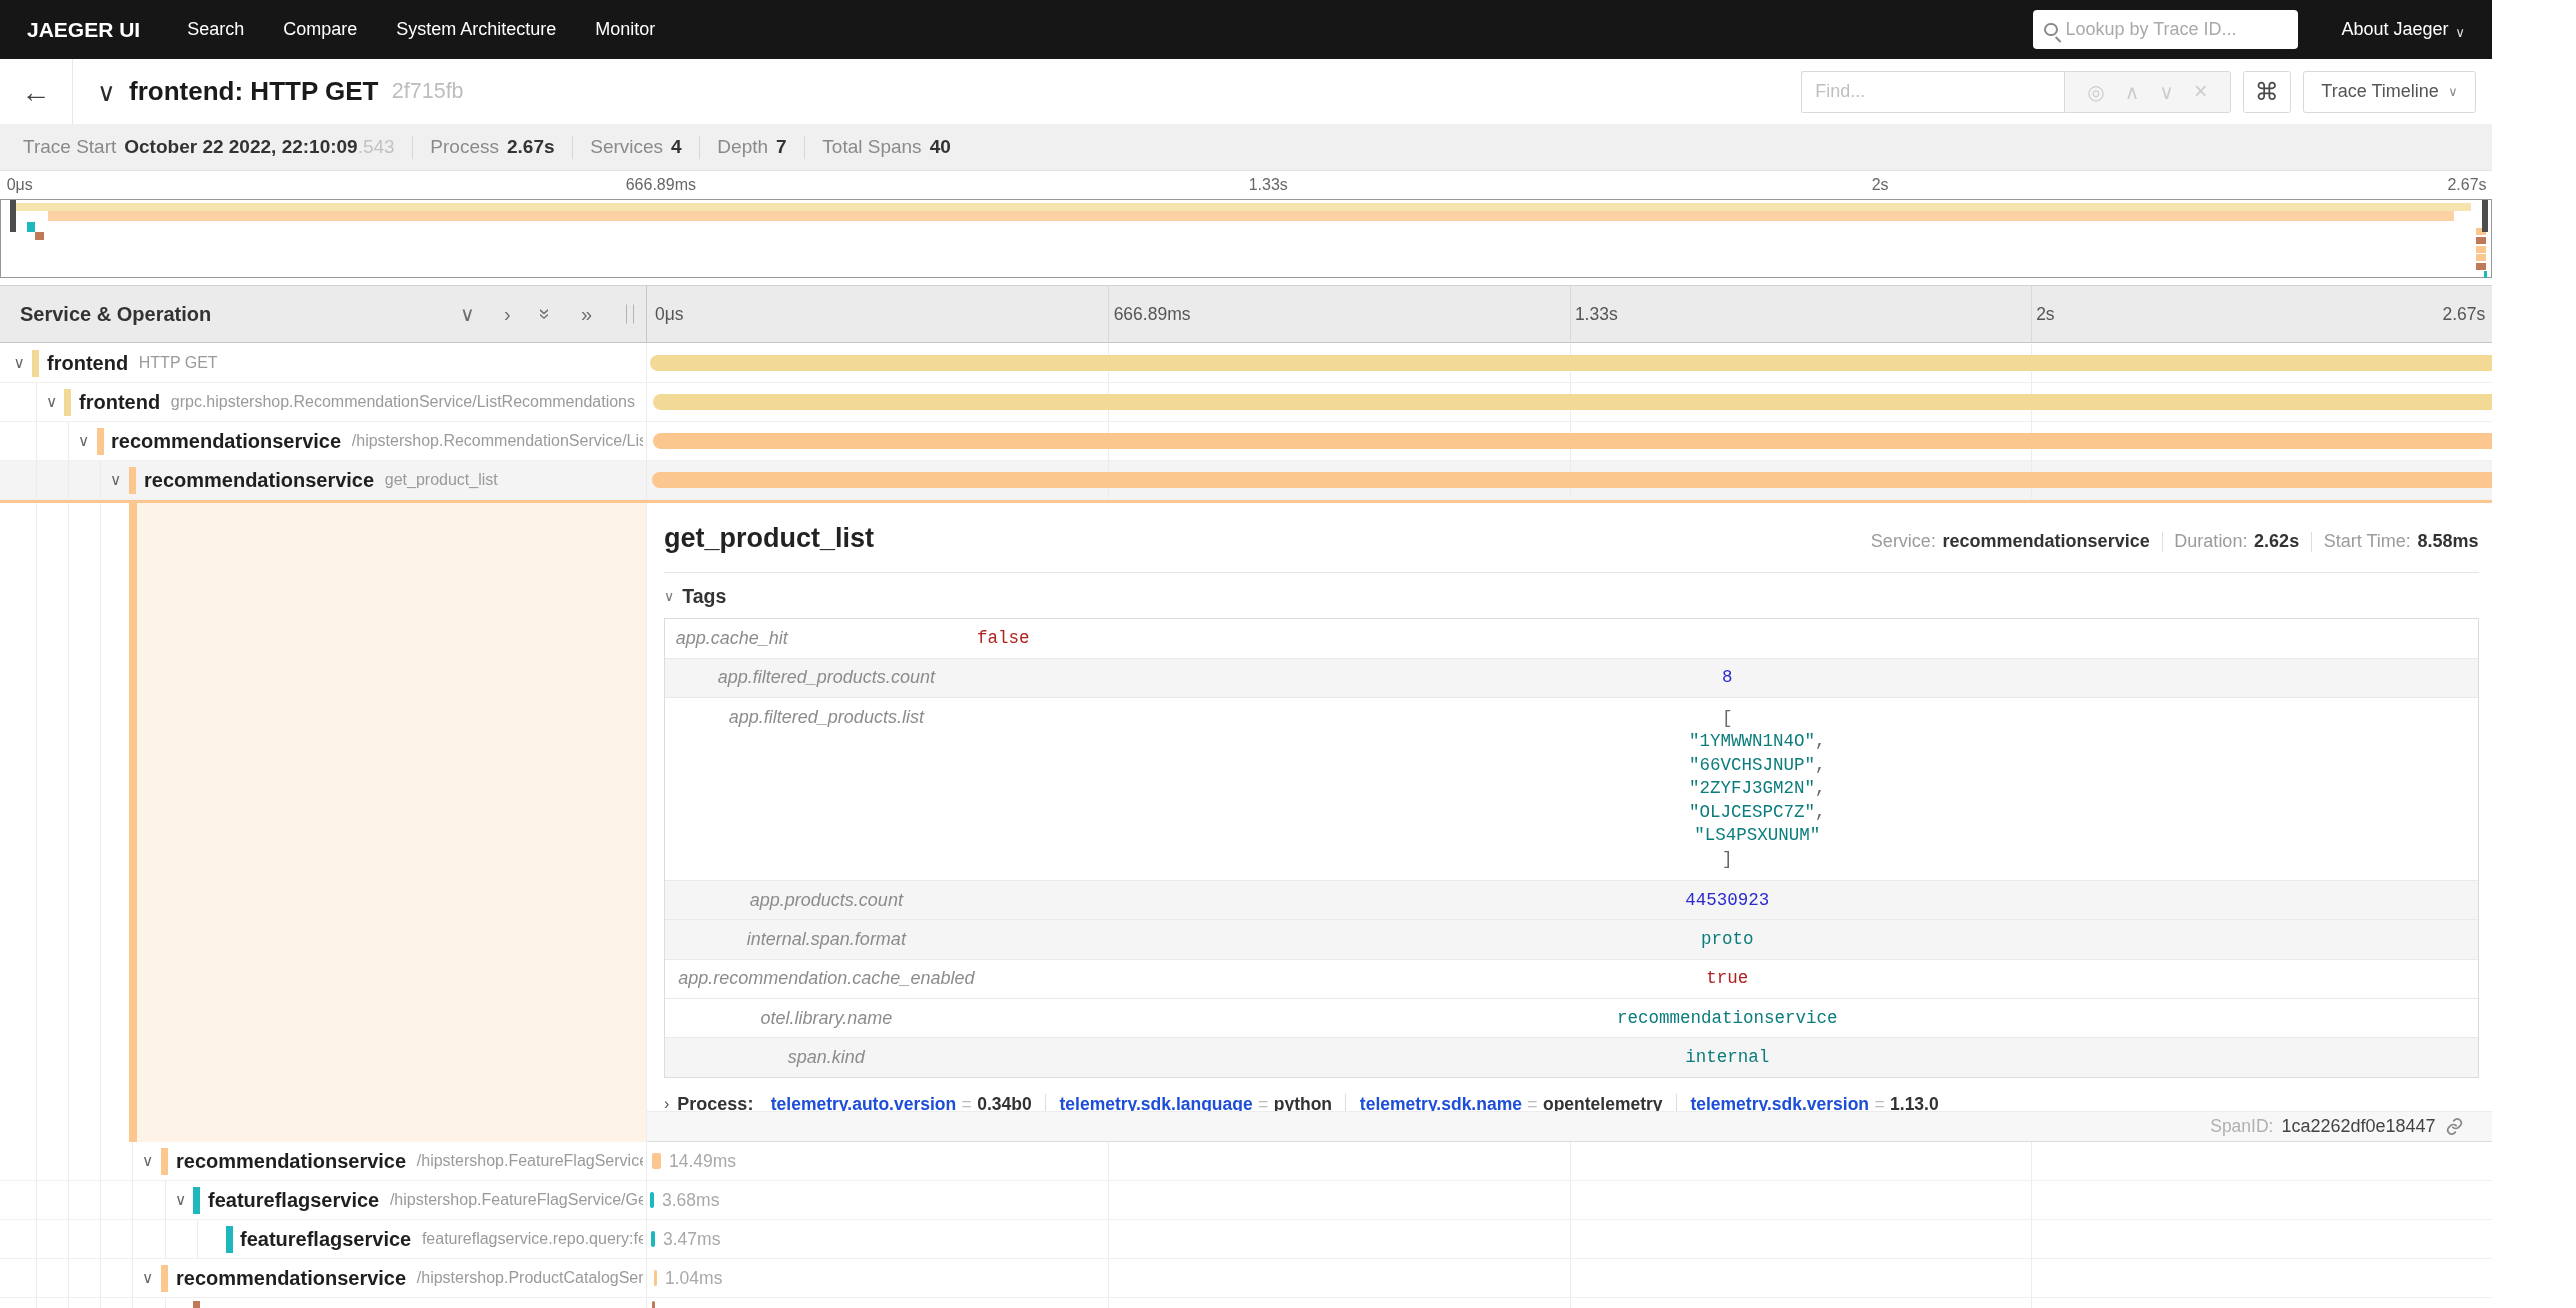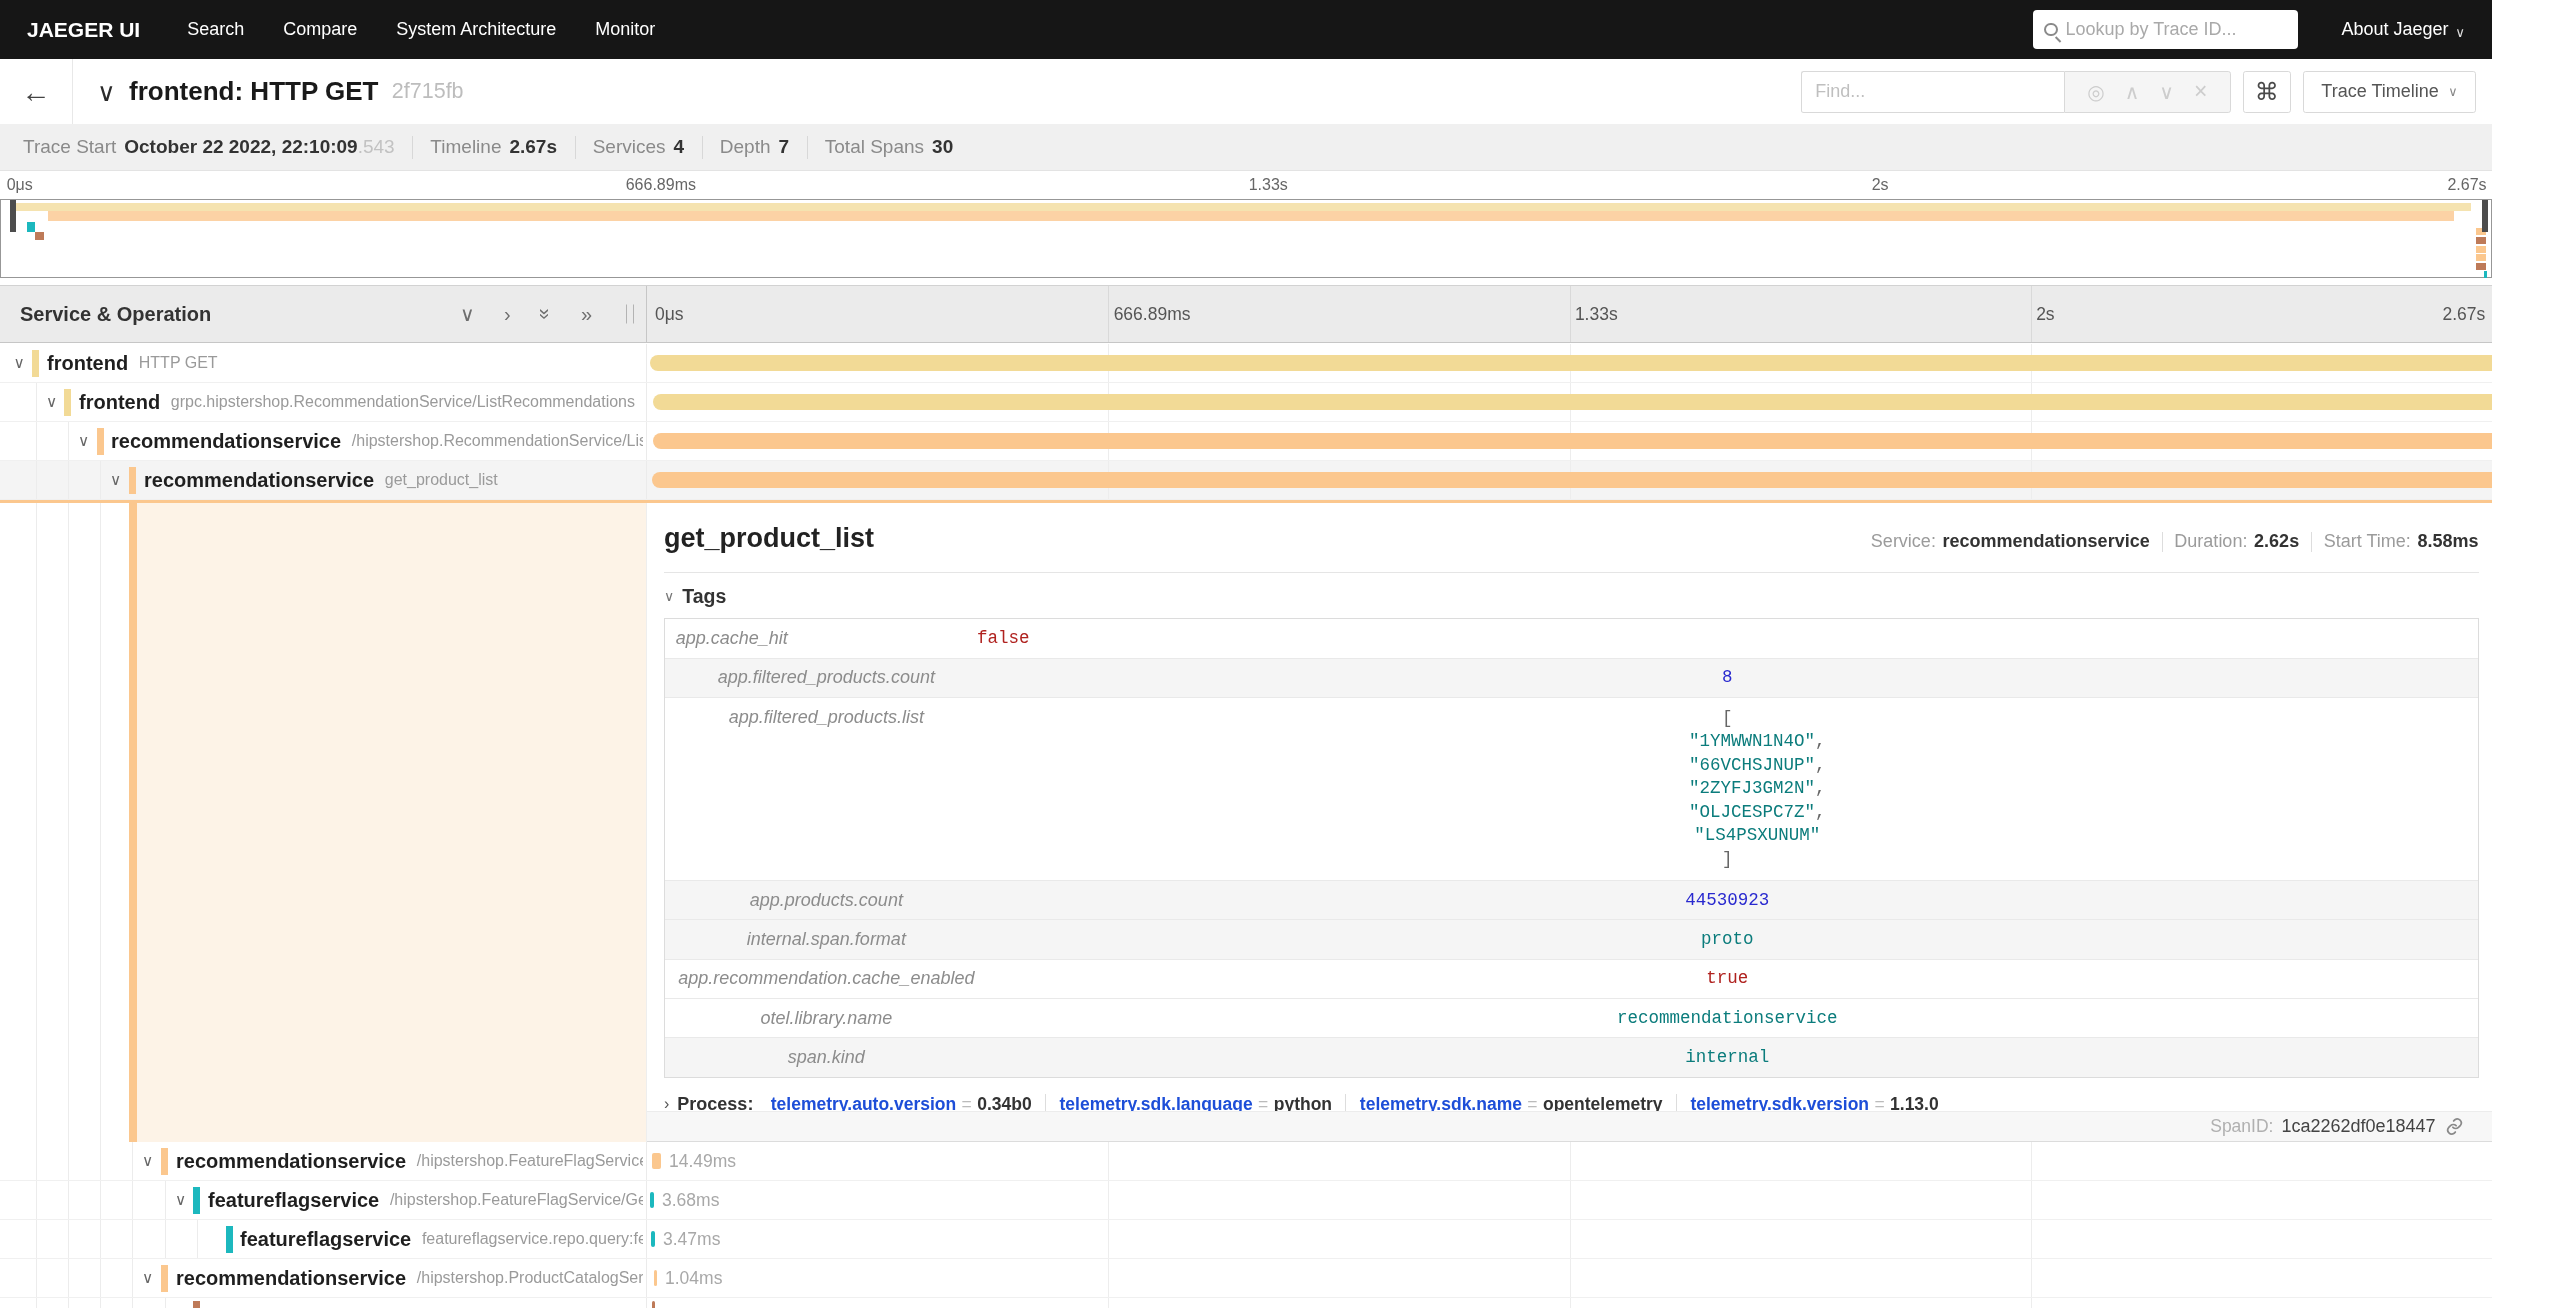--- a/index.html
+++ b/index.html
@@ -187,31 +187,31 @@
         <span class="chev">∨</span>
       </div>
     </div>
   </header>
 
   <div class="stats" id="stats-bar">
       <span class="stat-label">Trace Start</span>
       <span class="stat-value">October 22 2022, 22:10:09</span>
       <span class="stat-value stat-muted">.543</span>
       <span class="stat-sep"></span>
-      <span class="stat-label">Timeline</span>
+      <span class="stat-label">Process</span>
       <span class="stat-value">2.67s</span>
       <span class="stat-sep"></span>
       <span class="stat-label">Services</span>
       <span class="stat-value">4</span>
       <span class="stat-sep"></span>
       <span class="stat-label">Depth</span>
       <span class="stat-value">7</span>
       <span class="stat-sep"></span>
       <span class="stat-label">Total Spans</span>
-      <span class="stat-value">30</span>
+      <span class="stat-value">40</span>
     </div>
 
   <div class="minimap">
     <div class="mm-ticks" id="mm-ticks">
         <span class="mm-tick" style="left: 6.7px;">0μs</span>
         <span class="mm-tick" style="left: calc(25% + 2.7px);">666.89ms</span>
         <span class="mm-tick" style="left: calc(50% + 2.7px);">1.33s</span>
         <span class="mm-tick" style="left: calc(75% + 2.7px);">2s</span>
         <span class="mm-tick" style="right: 5.4px;">2.67s</span>
       </div>

